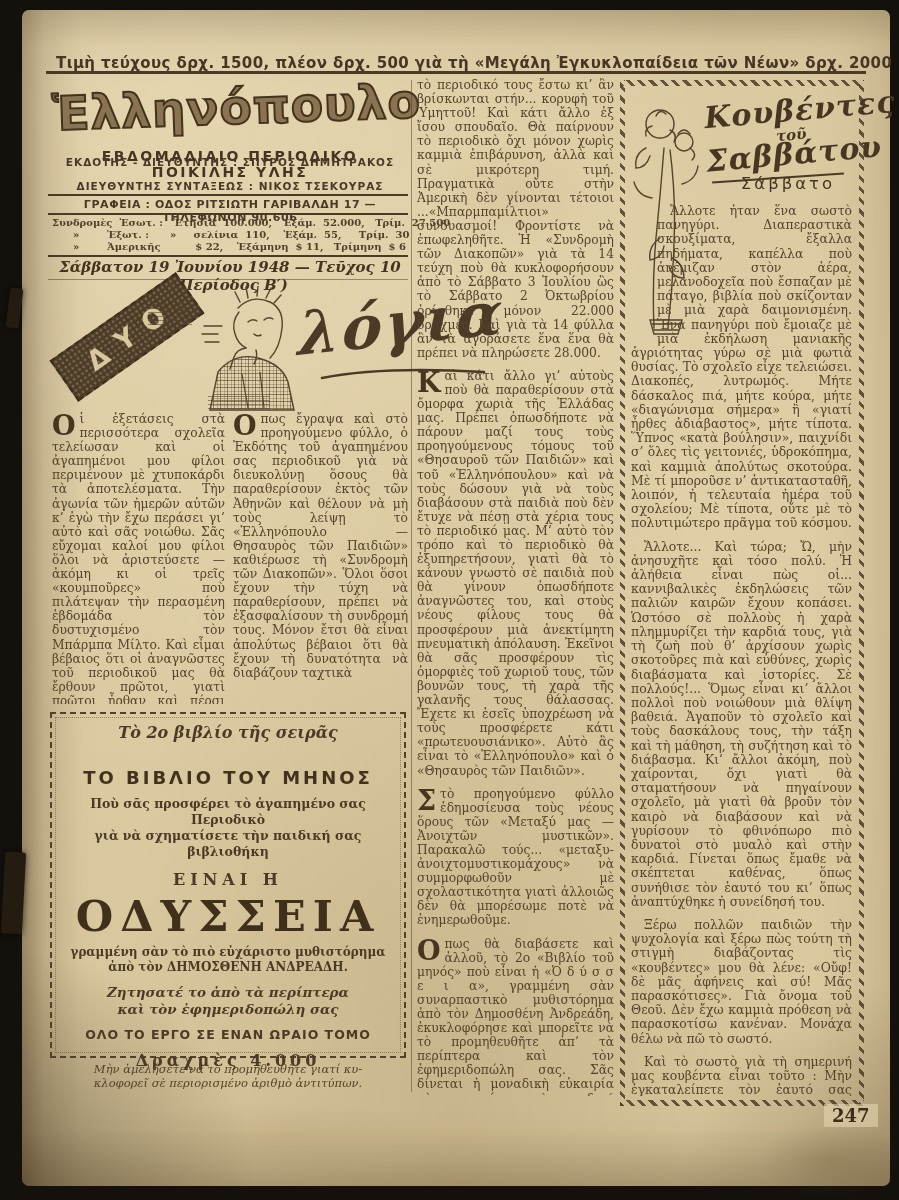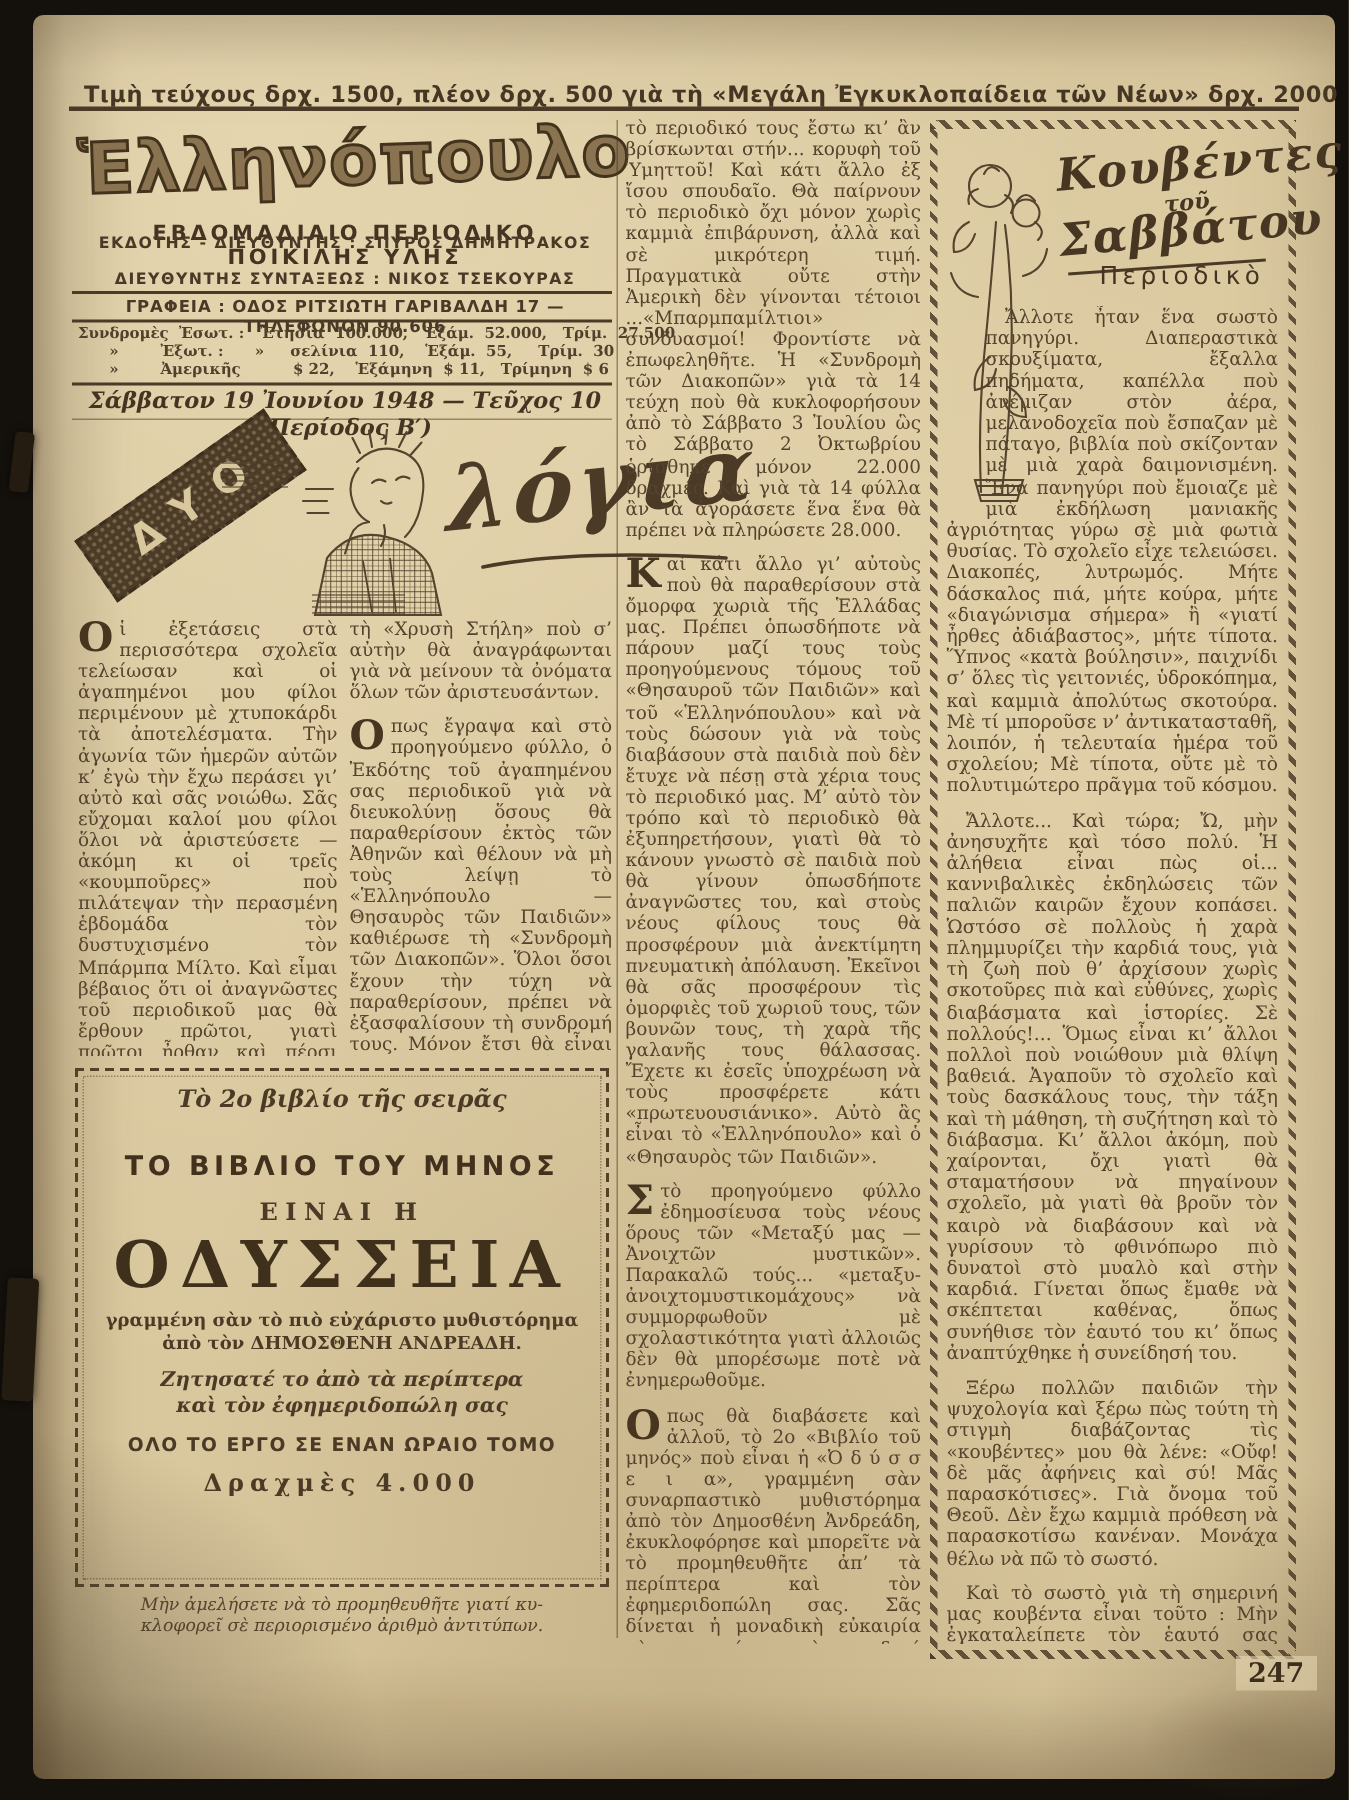--- a/index.html
+++ b/index.html
@@ -149,27 +149,30 @@
     <path d="M4 12 q60 -12 162 -6" stroke="#4a3a26" stroke-width="2.5" fill="none" stroke-linecap="round"></path>
   </svg>
   <div class="hatch" style="left:148px;top:302px;width:44px;height:26px;"></div>
   <div class="hatch" style="left:497px;top:276px;width:44px;height:26px;opacity:.0;"></div>
   <div class="hatch" style="left:208px;top:394px;width:62px;height:18px;"></div>
 
   <div class="flow" style="left:52px;top:412px;width:173px;height:292px;">
     <p class="para"><span class="dc">Ο</span><span>ἱ ἐξετάσεις στὰ περισσότερα σχολεῖα τελείωσαν καὶ οἱ ἀγαπημένοι μου φίλοι περιμένουν μὲ χτυποκάρδι τὰ ἀποτελέσματα. Τὴν ἀγωνία τῶν ἡμερῶν αὐτῶν κ’ ἐγὼ τὴν ἔχω περάσει γι’ αὐτὸ καὶ σᾶς νοιώθω. Σᾶς εὔχομαι καλοί μου φίλοι ὅλοι νὰ ἀριστεύσετε — ἀκόμη κι οἱ τρεῖς «κουμποῦρες» ποὺ πιλάτεψαν τὴν περασμένη ἑβδομάδα τὸν δυστυχισμένο τὸν Μπάρμπα Μίλτο. Καὶ εἶμαι βέβαιος ὅτι οἱ ἀναγνῶστες τοῦ περιοδικοῦ μας θὰ ἔρθουν πρῶτοι, γιατὶ πρῶτοι ἦρθαν καὶ πέρσι καὶ πρόπερσι. Ὅταν θὰ βγοῦν τὰ ἀποτελέσματα ὅλων τῶν σχολείων θὰ καθιερώσω καὶ φέτος</span></p>
   </div>
   <div class="flow" style="left:233px;top:412px;width:175px;height:292px;">
-    <p class="para">τὴ «Χρυσὴ Στήλη» ποὺ σ’ αὐτὴν θὰ ἀναγράφωνται γιὰ νὰ μείνουν τὰ ὀνόματα ὅλων τῶν ἀριστευσάντων.</p>
     <p class="para"><span class="dc">Ο</span><span>πως ἔγραψα καὶ στὸ προηγούμενο φύλλο, ὁ Ἐκδότης τοῦ ἀγαπημένου σας περιοδικοῦ γιὰ νὰ διευκολύνῃ ὅσους θὰ παραθερίσουν ἐκτὸς τῶν Ἀθηνῶν καὶ θέλουν νὰ μὴ τοὺς λείψῃ τὸ «Ἑλληνόπουλο — Θησαυρὸς τῶν Παιδιῶν» καθιέρωσε τὴ «Συνδρομὴ τῶν Διακοπῶν». Ὅλοι ὅσοι ἔχουν τὴν τύχη νὰ παραθερίσουν, πρέπει νὰ ἐξασφαλίσουν τὴ συνδρομή τους. Μόνον ἔτσι θὰ εἶναι ἀπολύτως βέβαιοι ὅτι θὰ ἔχουν τὴ δυνατότητα νὰ διαβάζουν ταχτικὰ</span></p>
   </div>
 
   <div class="adbox">
     <div class="ad-series">Τὸ 2ο βιβλίο τῆς σειρᾶς</div>
     <div class="ad-title">ΤΟ ΒΙΒΛΙΟ ΤΟΥ ΜΗΝΟΣ</div>
+    <div class="ad-intro">
+      <div>Ποὺ σᾶς προσφέρει τὸ ἀγαπημένο σας Περιοδικὸ</div>
+      <div>γιὰ νὰ σχηματίσετε τὴν παιδική σας βιβλιοθήκη</div>
+    </div>
     <div class="ad-einai">ΕΙΝΑΙ Η</div>
     <div class="ad-book">ΟΔΥΣΣΕΙΑ</div>
     <div class="ad-desc">
       <div>γραμμένη σὰν τὸ πιὸ εὐχάριστο μυθιστόρημα</div>
       <div>ἀπὸ τὸν ΔΗΜΟΣΘΕΝΗ ΑΝΔΡΕΑΔΗ.</div>
     </div>
     <div class="ad-ask">
       <div>Ζητησατέ το ἀπὸ τὰ περίπτερα</div>
       <div>καὶ τὸν ἐφημεριδοπώλη σας</div>
     </div>
@@ -210,21 +213,21 @@
         <path d="M34 150 q-12 8 -10 22 q12 -2 14 -14 M46 170 q12 6 12 20 q-12 0 -15 -12"></path>
         <path d="M24 232 h32 l-4 14 h-24 z"></path>
         <path d="M26 236 h28 M28 242 h24"></path>
       </g>
     </svg>
 
     <div class="sat-t1">Κουβέντες</div>
     <div class="sat-tmid">τοῦ</div>
     <div class="sat-t2">Σαββάτου</div>
     <div class="sat-underline"></div>
-    <div class="sat-sub">Περιοδικὸ</div>
+    <div class="sat-sub">Σάββατο</div>
 
     <div class="flow sat-flow">
       <div class="wrap-spacer"></div>
       <p class="para ind">Ἄλλοτε ἦταν ἕνα σωστὸ πανηγύρι. Διαπεραστικὰ σκουξίματα, ἔξαλλα πηδήματα, καπέλλα ποὺ ἀνέμιζαν στὸν ἀέρα, μελανοδοχεῖα ποὺ ἔσπαζαν μὲ πάταγο, βιβλία ποὺ σκίζονταν μὲ μιὰ χαρὰ δαιμονισμένη. Ἕνα πανηγύρι ποὺ ἔμοιαζε μὲ μιὰ ἐκδήλωση μανιακῆς ἀγριότητας γύρω σὲ μιὰ φωτιὰ θυσίας. Τὸ σχολεῖο εἶχε τελειώσει. Διακοπές, λυτρωμός. Μήτε δάσκαλος πιά, μήτε κούρα, μήτε «διαγώνισμα σήμερα» ἢ «γιατί ἦρθες ἀδιάβαστος», μήτε τίποτα. Ὕπνος «κατὰ βούλησιν», παιχνίδι σ’ ὅλες τὶς γειτονιές, ὑδροκόπημα, καὶ καμμιὰ ἀπολύτως σκοτούρα. Μὲ τί μποροῦσε ν’ ἀντικατασταθῆ, λοιπόν, ἡ τελευταία ἡμέρα τοῦ σχολείου; Μὲ τίποτα, οὔτε μὲ τὸ πολυτιμώτερο πρᾶγμα τοῦ κόσμου.</p>
       <p class="para ind">Ἄλλοτε... Καὶ τώρα; Ὤ, μὴν ἀνησυχῆτε καὶ τόσο πολύ. Ἡ ἀλήθεια εἶναι πὼς οἱ... καννιβαλικὲς ἐκδηλώσεις τῶν παλιῶν καιρῶν ἔχουν κοπάσει. Ὡστόσο σὲ πολλοὺς ἡ χαρὰ πλημμυρίζει τὴν καρδιά τους, γιὰ τὴ ζωὴ ποὺ θ’ ἀρχίσουν χωρὶς σκοτοῦρες πιὰ καὶ εὐθύνες, χωρὶς διαβάσματα καὶ ἱστορίες. Σὲ πολλούς!... Ὅμως εἶναι κι’ ἄλλοι πολλοὶ ποὺ νοιώθουν μιὰ θλίψη βαθειά. Ἀγαποῦν τὸ σχολεῖο καὶ τοὺς δασκάλους τους, τὴν τάξη καὶ τὴ μάθηση, τὴ συζήτηση καὶ τὸ διάβασμα. Κι’ ἄλλοι ἀκόμη, ποὺ χαίρονται, ὄχι γιατὶ θὰ σταματήσουν νὰ πηγαίνουν σχολεῖο, μὰ γιατὶ θὰ βροῦν τὸν καιρὸ νὰ διαβάσουν καὶ νὰ γυρίσουν τὸ φθινόπωρο πιὸ δυνατοὶ στὸ μυαλὸ καὶ στὴν καρδιά. Γίνεται ὅπως ἔμαθε νὰ σκέπτεται καθένας, ὅπως συνήθισε τὸν ἑαυτό του κι’ ὅπως ἀναπτύχθηκε ἡ συνείδησή του.</p>
       <p class="para ind">Ξέρω πολλῶν παιδιῶν τὴν ψυχολογία καὶ ξέρω πὼς τούτη τὴ στιγμὴ διαβάζοντας τὶς «κουβέντες» μου θὰ λένε: «Οὔφ! δὲ μᾶς ἀφήνεις καὶ σύ! Μᾶς παρασκότισες». Γιὰ ὄνομα τοῦ Θεοῦ. Δὲν ἔχω καμμιὰ πρόθεση νὰ παρασκοτίσω κανέναν. Μονάχα θέλω νὰ πῶ τὸ σωστό.</p>
       <p class="para ind">Καὶ τὸ σωστὸ γιὰ τὴ σημερινή μας κουβέντα εἶναι τοῦτο : Μὴν ἐγκαταλείπετε τὸν ἑαυτό σας χάνοντας πολύτιμες ἡμέρες ἄπραγοι, στὸ πέρασμα τοῦ καλοκαιριοῦ. Παίξτε, τρέξτε στὶς ἐξοχές, χαρῆτε τὸ φῶς καὶ τὸν ἥλιο, τοὺς κάμπους, τὰ βουνά, τὶς θάλασσες· ὅμως, ξεφυλλίστε κάτι, γράφτε δυὸ λέξεις, διαβάστε μιὰ ὥρα. Τροφὴ στὸν ἑαυτό σας καὶ μόνον σ’ αὐτὸν δίνετε. Μὴν ἀφήνετε τὸν ἑαυτό σας νὰ σκορπίζῃ σὰν ἀνάλαφρο σύννεφο τὶς ἡμέρες τῶν διακοπῶν. Σεβαστῆτε τον.</p>
 
     </div>
   </div>

